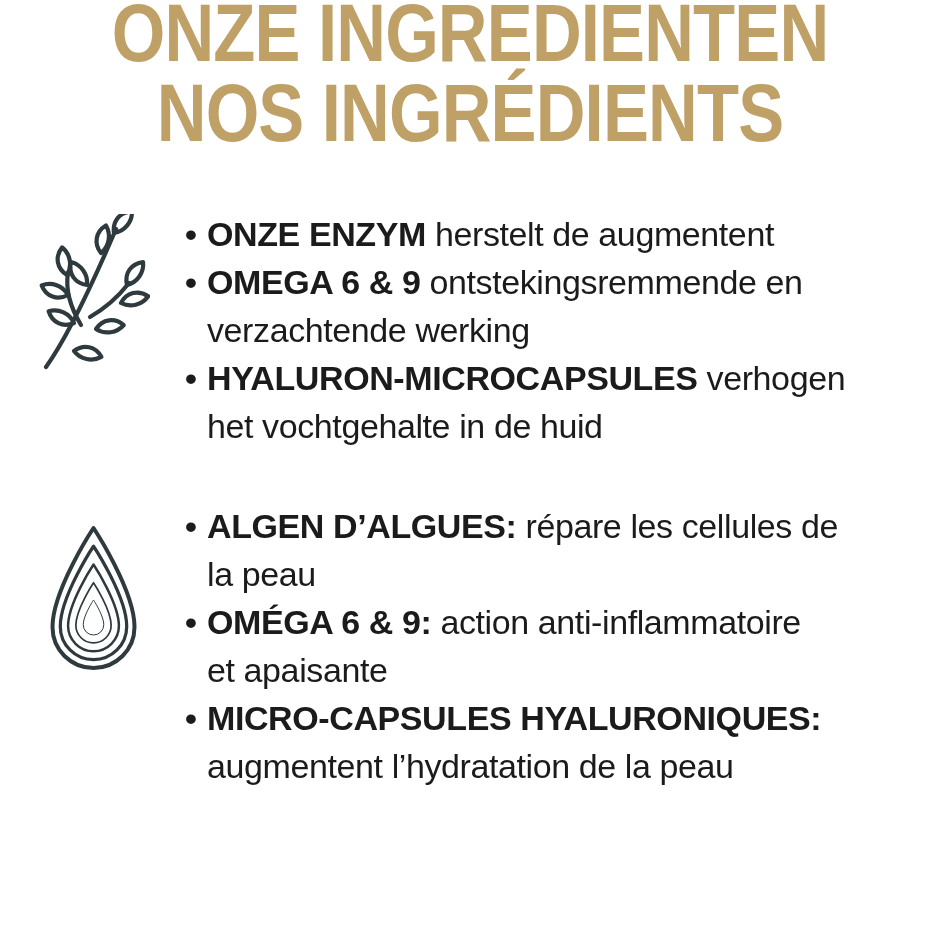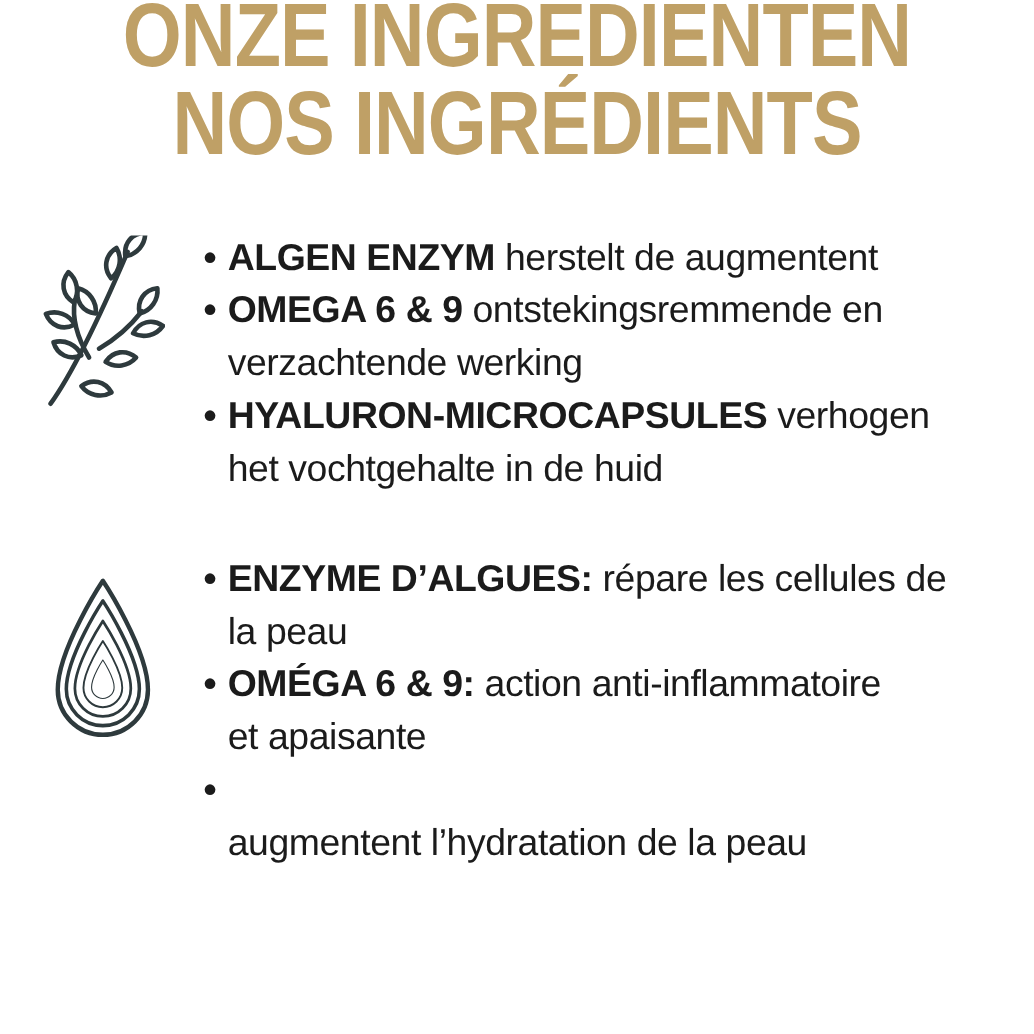--- a/index.html
+++ b/index.html
@@ -103,42 +103,42 @@
       <use href="#lf" transform="translate(42,80) rotate(-160)"></use>
       <use href="#lf" transform="translate(48,108) rotate(-155)"></use>
       <use href="#lf" transform="translate(101,70) rotate(-55)"></use>
       <use href="#lf" transform="translate(95,88) rotate(-14)"></use>
       <use href="#lf" transform="translate(70,114) rotate(-8)"></use>
       <use href="#lf" transform="translate(48,136) rotate(12)"></use>
     </svg>
   </div>
 
   <ul class="ingredient-list list-nl">
-    <li class="ingredient-item"><span class="bullet">•</span><span class="name">ALGEN ENZYM</span><span class="desc"> herstelt de augmentent</span></li>
+    <li class="ingredient-item"><span class="bullet">•</span><span class="name">ONZE ENZYM</span><span class="desc"> herstelt de augmentent</span></li>
     <li class="ingredient-item"><span class="bullet">•</span><span class="name">OMEGA 6 &amp; 9</span><span class="desc"> ontstekingsremmende en
 verzachtende werking</span></li>
     <li class="ingredient-item"><span class="bullet">•</span><span class="name">HYALURON-MICROCAPSULES</span><span class="desc"> verhogen
 het vochtgehalte in de huid</span></li>
   </ul>
 
   <div class="icon-drop">
     <svg viewBox="0 0 107 150" fill="none" stroke="#2e3a3d" stroke-width="4" stroke-linejoin="round">
       <defs>
         <path id="dp" d="M53.5,4 C53.5,4 12.5,66 12.5,103 A41,41 0 1 0 94.5,103 C94.5,66 53.5,4 53.5,4 Z"></path>
       </defs>
       <use href="#dp" vector-effect="non-scaling-stroke"></use>
       <use href="#dp" vector-effect="non-scaling-stroke" transform="translate(53.5,100) scale(0.81) translate(-53.5,-100)"></use>
       <use href="#dp" vector-effect="non-scaling-stroke" transform="translate(53.5,100) scale(0.62) translate(-53.5,-100)"></use>
       <use href="#dp" vector-effect="non-scaling-stroke" transform="translate(53.5,100) scale(0.43) translate(-53.5,-100)"></use>
       <use href="#dp" vector-effect="non-scaling-stroke" transform="translate(53.5,100) scale(0.25) translate(-53.5,-100)"></use>
     </svg>
   </div>
 
   <ul class="ingredient-list list-fr">
-    <li class="ingredient-item"><span class="bullet">•</span><span class="name">ENZYME D’ALGUES:</span><span class="desc"> répare les cellules de
+    <li class="ingredient-item"><span class="bullet">•</span><span class="name">ALGEN D’ALGUES:</span><span class="desc"> répare les cellules de
 la peau</span></li>
     <li class="ingredient-item"><span class="bullet">•</span><span class="name">OMÉGA 6 &amp; 9:</span><span class="desc"> action anti-inflammatoire
 et apaisante</span></li>
-    <li class="ingredient-item"><span class="bullet">•</span><span class="desc">
+    <li class="ingredient-item"><span class="bullet">•</span><span class="name">MICRO-CAPSULES HYALURONIQUES:</span><span class="desc">
 augmentent l’hydratation de la peau</span></li>
   </ul>
 
 </div>
 
 </body></html>

